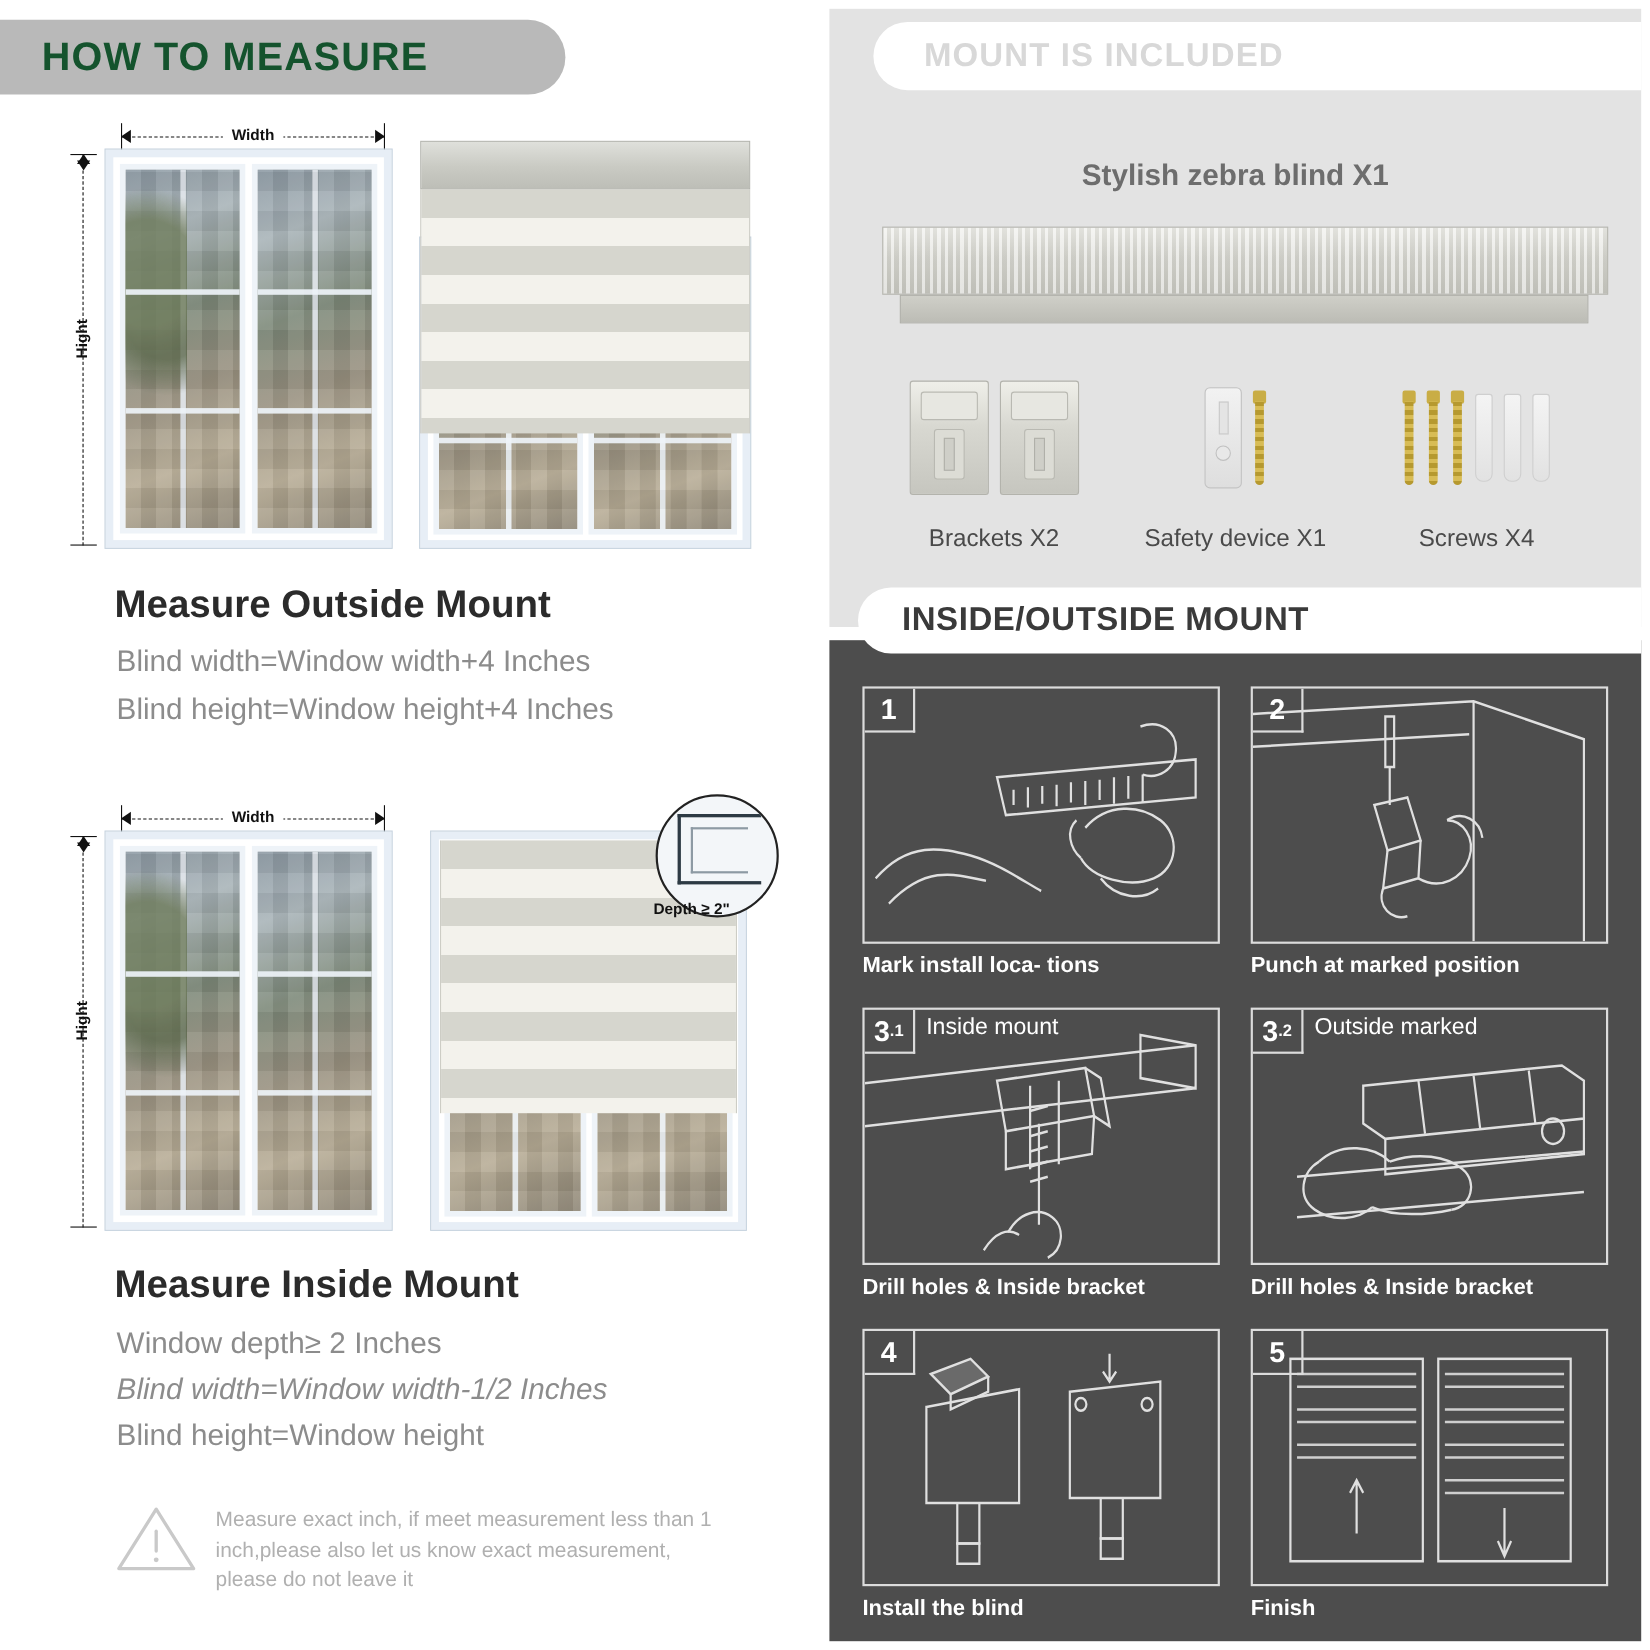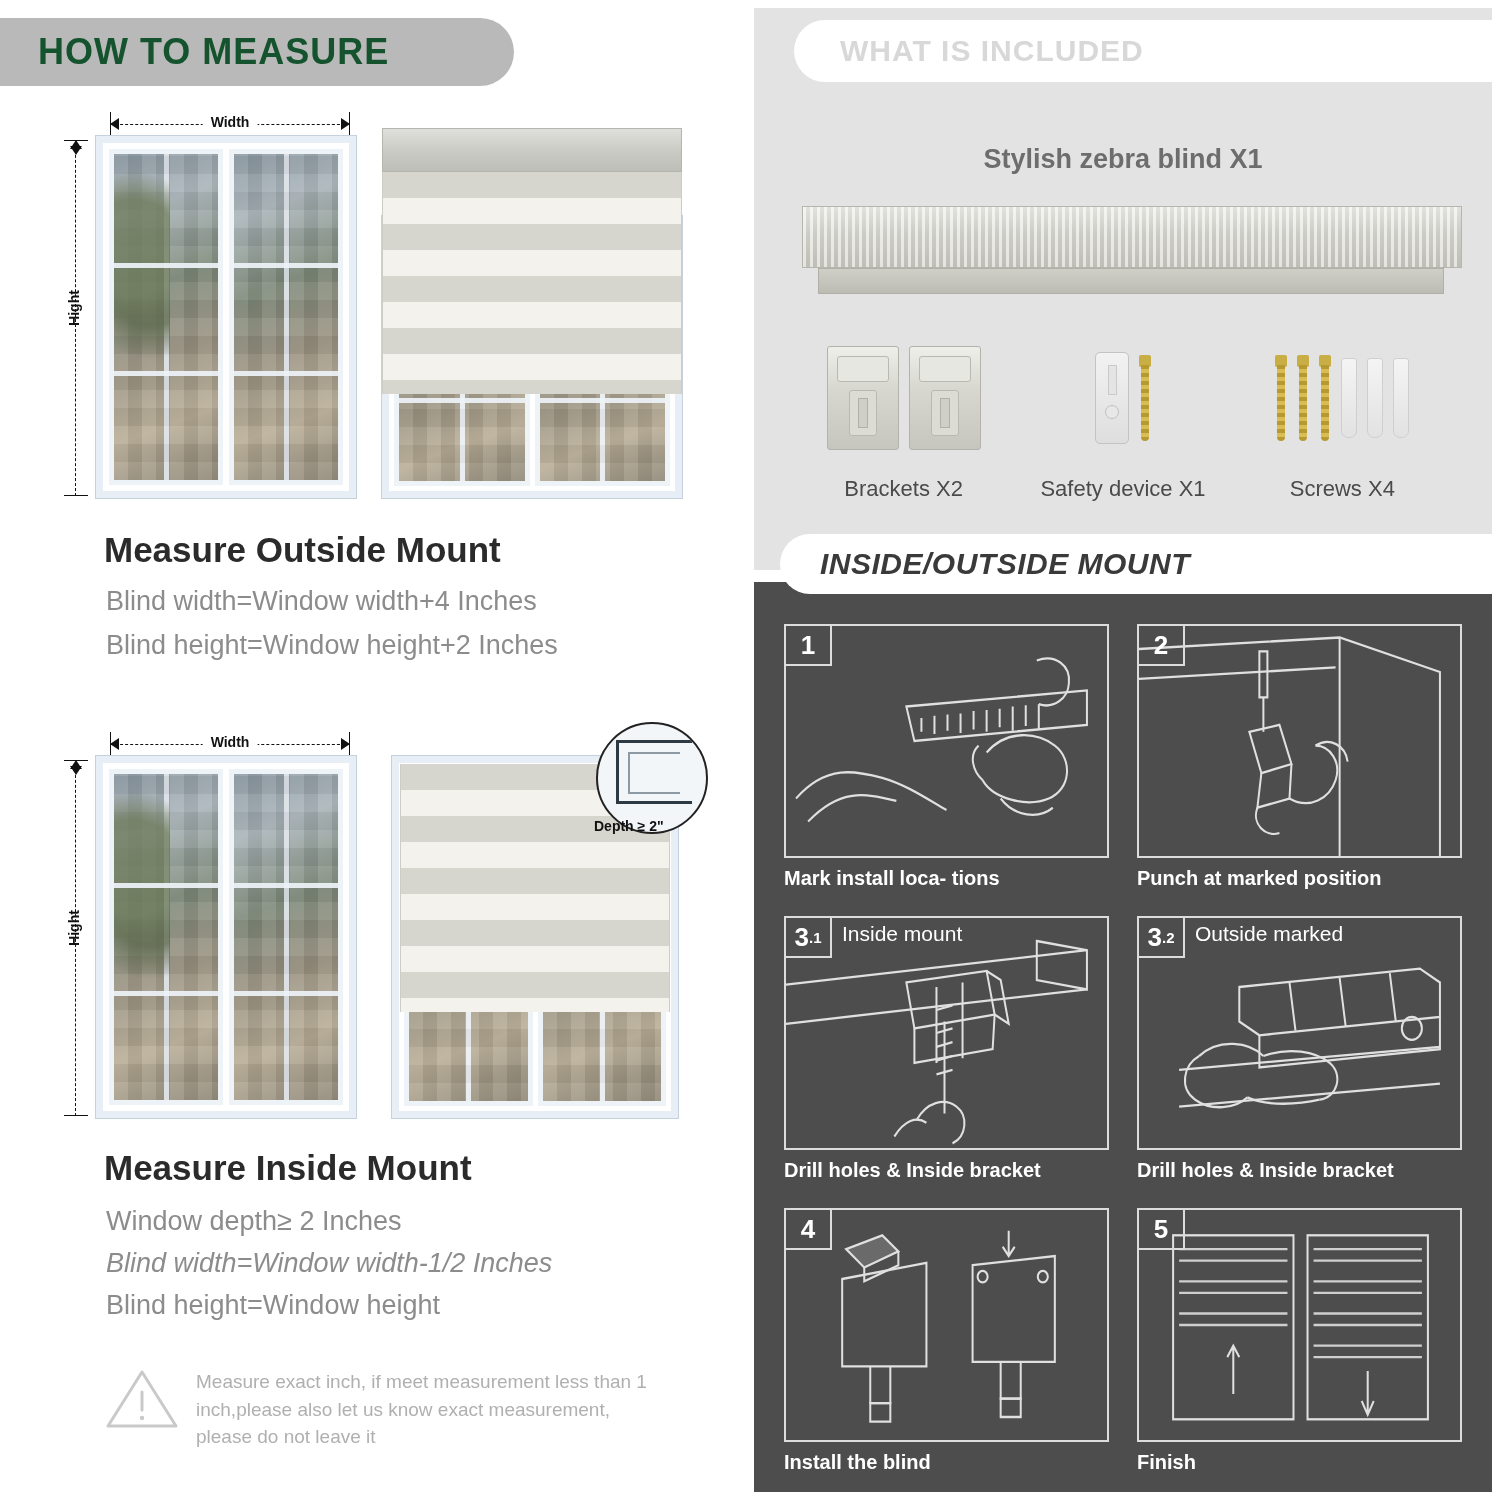--- a/index.html
+++ b/index.html
@@ -192,21 +192,21 @@
   .mount {
     position:relative; margin:12px 8px 8px 8px; flex:1;
     background:#4d4d4d;
   }
   .tab-mount {
     position:absolute; right:0; top:-48px;
     background:#ffffff; height:60px; border-radius:30px 0 0 30px;
     display:flex; align-items:center; padding-left:40px; padding-right:48px;
     left:26px;
   }
-  .tab-mount span { color:#3a3a3a; font-size:30px; font-weight:bold; letter-spacing:.5px;font-style:italic; }
+  .tab-mount span { color:#3a3a3a; font-size:30px; font-weight:bold; letter-spacing:.5px; }
 
   .steps { position:absolute; left:30px; right:30px; top:42px; bottom:18px;
     display:grid; grid-template-columns:1fr 1fr; grid-template-rows:1fr 1fr 1fr; gap:26px 28px; }
   .step { display:flex; flex-direction:column; }
   .step-art {
     flex:1; border:2px solid #dcdcdc; position:relative; overflow:hidden;
     background:#4d4d4d;
   }
   .step-num {
     position:absolute; left:0; top:0; min-width:46px; height:40px;
@@ -274,21 +274,21 @@
             <div class="bldg"></div>
             <div class="hbar2"></div>
           </div>
       </div>
       <div class="blind-body" style="top:44px; height:222px;"></div>
       <div class="blind-head"></div>
     </div>
 
     <div class="h-big" style="left:104px; top:530px;">Measure Outside Mount</div>
     <div class="p-line" style="left:106px; top:586px;">Blind width=Window width+4 Inches</div>
-    <div class="p-line" style="left:106px; top:630px;">Blind height=Window height+2 Inches</div>
+    <div class="p-line" style="left:106px; top:630px;">Blind height=Window height+4 Inches</div>
 
     <div class="dim-row" style="position:absolute; left:110px; top:732px; width:240px;">
       <div class="tick" style="left:0; top:0; height:26px;"></div>
       <div class="tick" style="right:0; top:0; height:26px;"></div>
       <div class="dim-line" style="left:0; right:0;"></div>
       <div class="arrowL" style="left:0;"></div>
       <div class="arrowR" style="right:0;"></div>
       <div class="dim-label" style="left:50%; transform:translateX(-50%);">Width</div>
     </div>
 
@@ -348,21 +348,21 @@
         </svg>
       </div>
       <div class="warn-text">Measure exact inch, if meet measurement less than 1 inch,please also let us know exact measurement, please do not leave it</div>
     </div>
   </div>
 
   <div class="right-col">
 
     <div class="included">
       <div class="tab-right">
-        <span>WHAT IS INCLUDED</span>
+        <span>MOUNT IS INCLUDED</span>
       </div>
 
       <div class="inc-title">Stylish zebra blind X1</div>
 
       <div class="headrail">
         <div class="top"></div>
         <div class="bot"></div>
       </div>
 
       <div class="parts-row">

